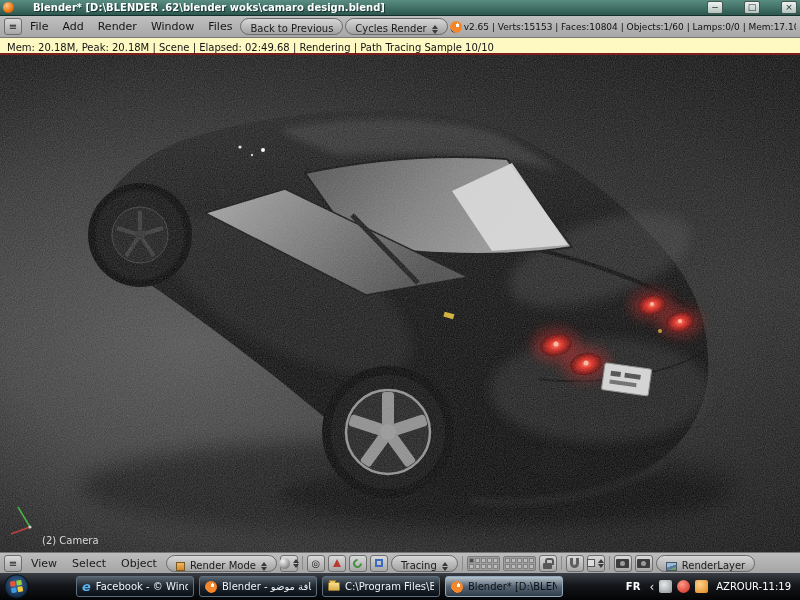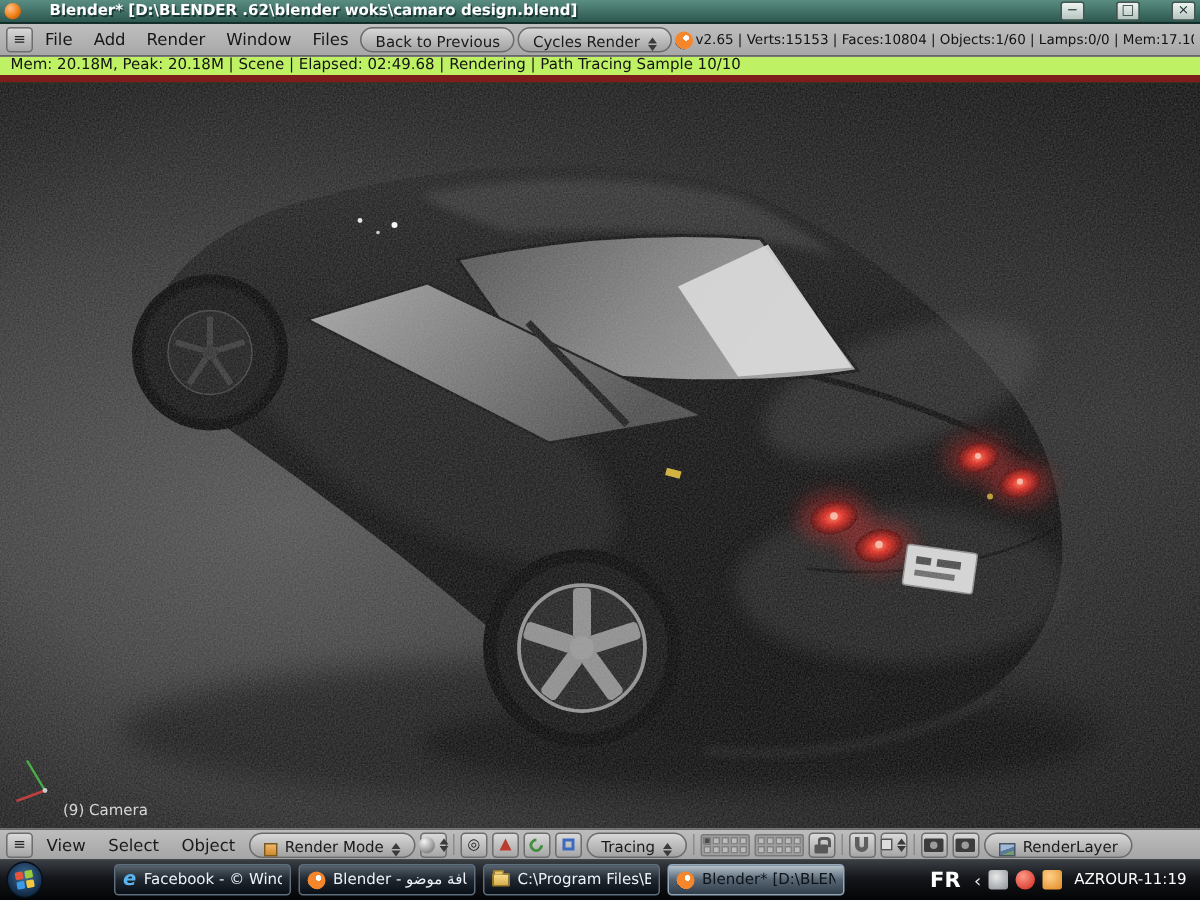--- a/index.html
+++ b/index.html
@@ -26,22 +26,22 @@
   background:linear-gradient(#d7d7d7,#a2a2a2);font-size:10px;color:#1a1a1a;white-space:nowrap}
 .darr{display:inline-flex;flex-direction:column;gap:1px}
 .darr i{width:0;height:0;border-left:3px solid transparent;border-right:3px solid transparent}
 .darr .up{border-bottom:4px solid #3a3a3a}
 .darr .dn{border-top:4px solid #3a3a3a}
 .blogo{width:12px;height:12px;border-radius:50%;flex:none;
   background:radial-gradient(circle at 62% 36%,#ffffff 0 17%,#f5862b 18% 72%,#24455f 73%)}
 .stats{font-size:9px;white-space:nowrap;overflow:hidden;flex:1;color:#111}
 
 
-.statusbar{height:17px;flex:none;display:flex;align-items:flex-start;padding:0 7px;background:#bef264;
-  border-bottom:5px solid #7f1d1d;font-size:10px;color:#141414;white-space:nowrap}
+.statusbar{height:17px;flex:none;display:flex;align-items:flex-end;padding:0 7px;background:#fef9c3;
+  border-bottom:2px solid #7f1d1d;font-size:10px;color:#141414;white-space:nowrap}
 
 
 .viewport{flex:1;position:relative;background:#151515;overflow:hidden}
 .viewport svg{position:absolute;inset:0;width:100%;height:100%}
 .camlabel{position:absolute;left:42px;bottom:6px;color:#d6d6d6;font-size:10px}
 
 
 .viewheader{height:21px;flex:none;display:flex;align-items:center;gap:3px;padding:0 4px;
   background:linear-gradient(#bdbdbd,#a5a5a5);border-top:1px solid #747474;color:#1a1a1a}
 .sep{width:1px;height:14px;background:#8b8b8b;flex:none;margin:0 1px}
@@ -76,21 +76,21 @@
   border:1px solid #5d6e7e;border-radius:3px;color:#edf3f8;font-size:10px;overflow:hidden;white-space:nowrap;
   background:linear-gradient(rgba(140,160,175,.45),rgba(45,60,75,.45) 50%,rgba(12,20,30,.6))}
 .taskbtn.active{background:linear-gradient(rgba(205,220,230,.85),rgba(125,145,165,.65) 50%,rgba(70,90,110,.65));border-color:#93a8ba;color:#0c1218}
 .tlabel{overflow:hidden;white-space:nowrap}
 .ie{color:#5ab4f0;font-weight:bold;font-style:italic;font-size:13px;line-height:1;flex:none}
 .blico{width:12px;height:12px;border-radius:50%;flex:none;
   background:radial-gradient(circle at 62% 36%,#fff 0 17%,#f5862b 18% 72%,#1e3c57 73%)}
 .folico{position:relative;width:12px;height:9px;flex:none;background:linear-gradient(#f8df8c,#d9ae4e);border:1px solid #97782a;border-radius:1px}
 .folico:before{content:"";position:absolute;top:-3px;left:0;width:5px;height:2px;background:#e8c666;border:1px solid #97782a;border-bottom:none}
 .trayzone{margin-left:auto;display:flex;align-items:center;gap:5px}
-.lang{color:#fff;font-size:14px;font-weight:bold;padding:2px 4px}
+.lang{color:#fff;font-size:10px;font-weight:bold;padding:2px 4px}
 .chev{color:#dfe7ed;font-size:12px;line-height:1}
 .ti{width:13px;height:13px;border-radius:2px;flex:none}
 .ti.gray{background:radial-gradient(circle at 40% 35%,#e8e8e8,#8a9096)}
 .ti.red{border-radius:50%;background:radial-gradient(circle at 38% 32%,#ff9a88,#cc2418)}
 .ti.orange{background:radial-gradient(circle at 38% 32%,#ffd08a,#e08822)}
 .clock{color:#fff;font-size:10px;white-space:nowrap;padding:0 3px}
 </style>
 </head>
 <body>
 
@@ -269,21 +269,21 @@
 
       <rect x="0" y="0" width="800" height="497" fill="url(#vig)"></rect>
       <rect x="0" y="0" width="800" height="497" filter="url(#grain)" opacity="0.85"></rect>
 
       <g stroke-width="1.6">
         <line x1="30" y1="472" x2="11" y2="479" stroke="#c04040"></line>
         <line x1="30" y1="472" x2="18" y2="452" stroke="#49b049"></line>
         <circle cx="30" cy="472" r="1.6" fill="#cccccc" stroke="none"></circle>
       </g>
     </svg>
-    <div class="camlabel">(9) Camera</div>
+    <div class="camlabel">(2) Camera</div>
   </div>
 
   <div class="viewheader">
     <span class="sqbtn">≡</span>
     <span class="mitem">View</span>
     <span class="mitem">Select</span>
     <span class="mitem">Object</span>
     <span class="pill">
       <span class="cubeico"></span>
       <span>Render Mode</span>

